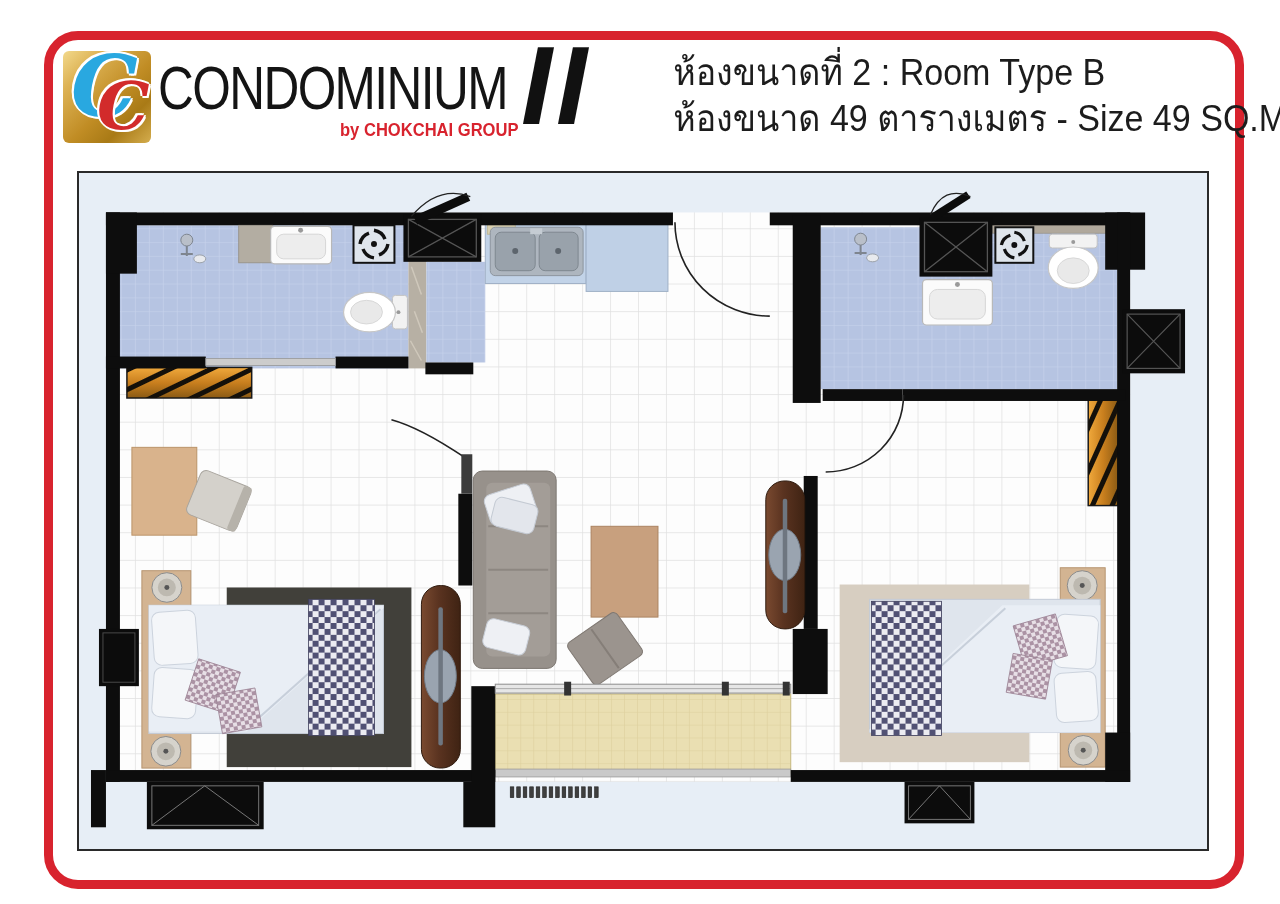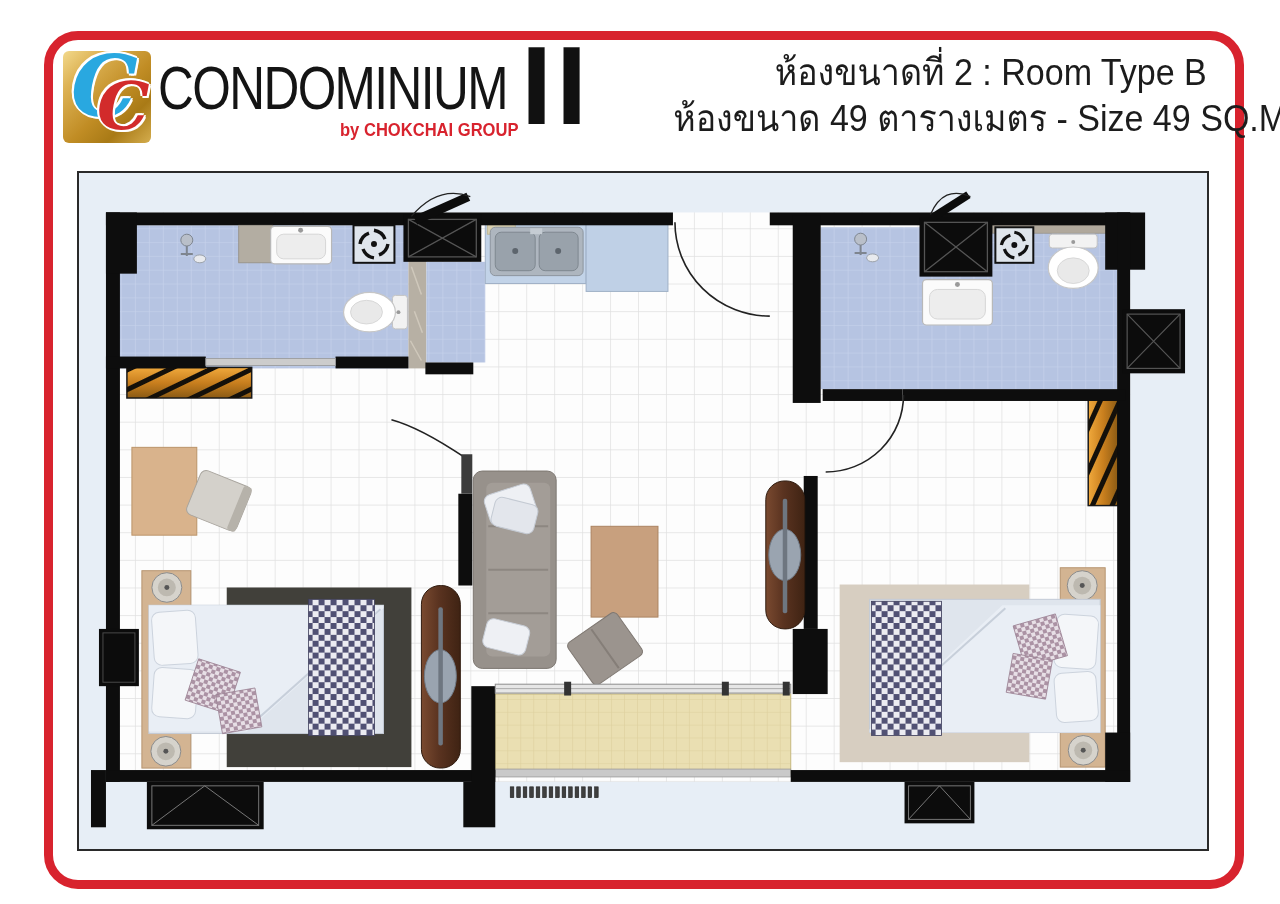--- a/index.html
+++ b/index.html
@@ -14,22 +14,22 @@
     font-weight:bold;font-size:84px;color:#29a8e0;
     text-shadow:-2px 0 #fff,2px 0 #fff,0 -2px #fff,0 2px #fff,-2px -2px #fff,2px 2px #fff;}
   .logo-c2{position:absolute;left:34px;top:16px;font-family:"DejaVu Serif",serif;font-style:italic;
     font-weight:bold;font-size:66px;color:#d22b2b;
     text-shadow:-2px 0 #fff,2px 0 #fff,0 -2px #fff,0 2px #fff,-2px -2px #fff,2px 2px #fff;}
   .brand{position:absolute;left:158px;top:52px;font-size:62px;font-weight:500;color:#141414;
     transform:scaleX(0.80);transform-origin:left top;letter-spacing:-2px;white-space:nowrap;}
   .byline{position:absolute;left:340px;top:120px;width:180px;text-align:right;font-size:18px;
     font-weight:700;color:#d8232e;transform:scaleX(0.92);transform-origin:left top;white-space:nowrap;}
   .numeral{position:absolute;left:521px;top:30px;font-size:112px;font-weight:700;color:#111;
-    letter-spacing:4px;transform:scaleX(1.0);line-height:1;}
-  .thai{position:absolute;left:650px;top:50px;width:580px;text-align:right;color:#1c1c1c;}
+    letter-spacing:4px;transform:scaleX(1.0);line-height:1;font-style:italic;}
+  .thai{position:absolute;left:650px;top:50px;width:580px;text-align:left;color:#1c1c1c;}
   .thai .l1{font-size:37px;line-height:46px;transform:scaleX(0.92);transform-origin:center;}
   .thai .l2{font-size:37px;line-height:46px;transform:scaleX(0.92);transform-origin:center;white-space:nowrap;}
   
   .plan-panel{position:absolute;left:77px;top:171px;width:1132px;height:680px;background:#e7eef6;
     border:2px solid #2a2a2a;box-sizing:border-box;}
   .plan-panel svg{display:block;width:100%;height:100%;}
 </style>
 </head>
 <body>
 

